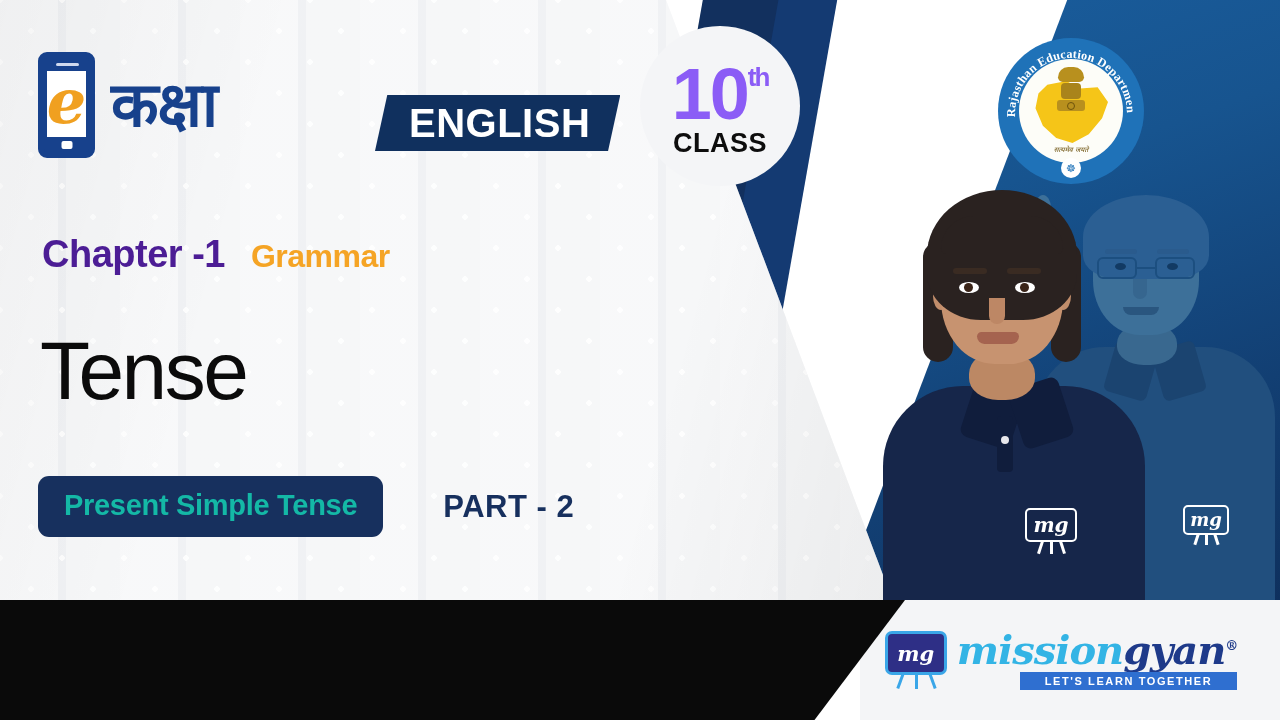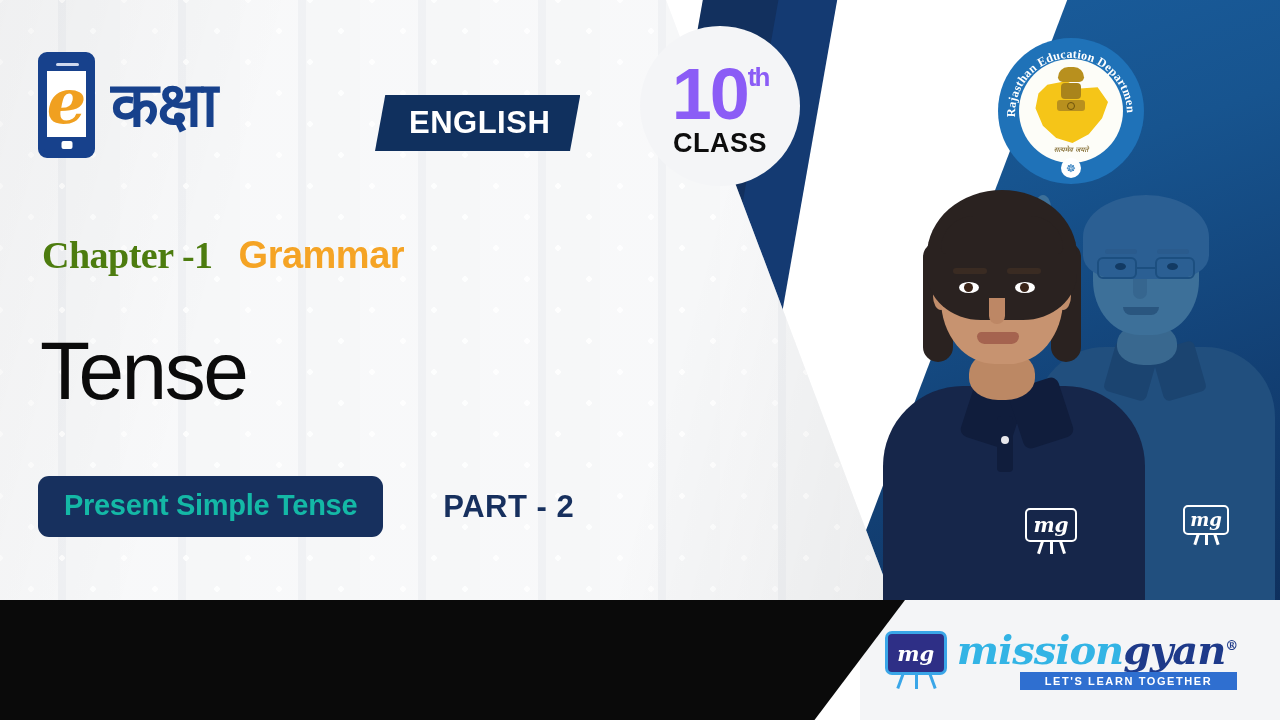--- a/index.html
+++ b/index.html
@@ -111,28 +111,28 @@
   }
 
   
   .english-banner{
     position:absolute; left:375px; top:95px; height:56px;
     background:#10305e; color:#ffffff;
     display:flex; align-items:center; justify-content:center;
     padding:0 30px 0 34px;
     clip-path:polygon(5% 0, 100% 0, 95% 100%, 0 100%);
   }
-  .english-banner span{ font-size:31px; font-weight:900; letter-spacing:.5px; }
+  .english-banner span{ font-size:40px; font-weight:900; letter-spacing:.5px; }
 
   
   .chapter-line{
     position:absolute; left:42px; top:233px; display:flex; align-items:baseline; gap:26px;
   }
-  .chapter-text{ font-size:38px; font-weight:800; color:#4d7c0f; letter-spacing:-.5px;font-family:Liberation Serif, serif; }
-  .chapter-topic{ font-size:38px; font-weight:800; color:#f5a425; letter-spacing:-.5px; }
+  .chapter-text{ font-size:38px; font-weight:800; color:#4c1d95; letter-spacing:-.5px; }
+  .chapter-topic{ font-size:32px; font-weight:800; color:#f5a425; letter-spacing:-.5px; }
 
   
   .big-title{
     position:absolute; left:40px; top:330px;
     font-size:82px; font-weight:400; color:#0b0b0b; letter-spacing:-2.5px; line-height:1;
   }
 
   
   .sub-row{ position:absolute; left:38px; top:476px; display:flex; align-items:center; gap:60px; }
   .sub-badge{

